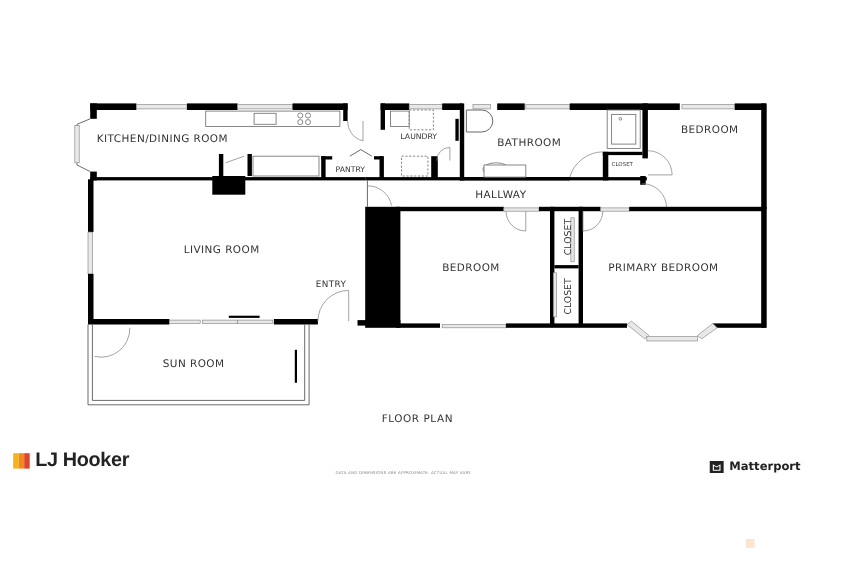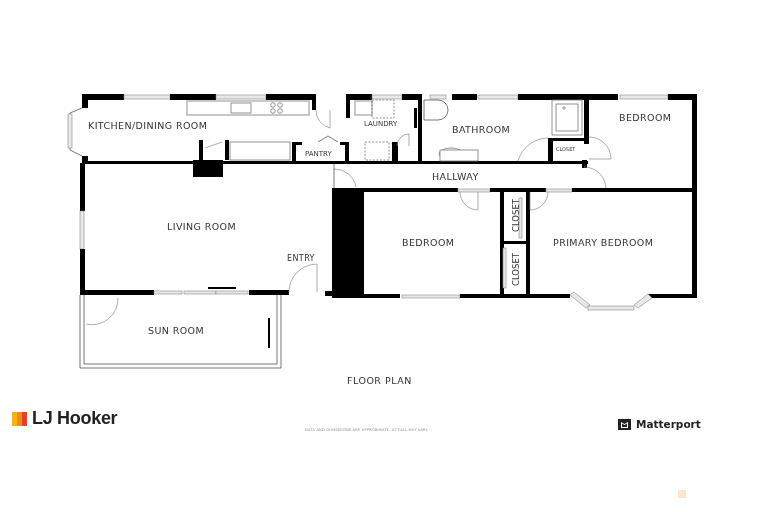--- a/index.html
+++ b/index.html
@@ -13,21 +13,21 @@
   .win { fill: #e8e8e8; stroke: #888; stroke-width: 0.6; }
   .thin { stroke: #555; stroke-width: 0.8; fill: none; }
   .door { stroke: #888; stroke-width: 0.7; fill: none; }
   .fixture { stroke: #777; stroke-width: 0.8; fill: #fff; }
   .dash { stroke: #777; stroke-width: 0.8; fill: none; stroke-dasharray: 2 1.5; }
   .brand { position: absolute; display: flex; align-items: center; }
   .lj { left: 12px; top: 408px; }
   .lj-bars { display: flex; height: 14px; margin-right: 5px; }
   .lj-bars span { display: block; width: 5px; height: 14px; }
   .lj-text { font-family: "Liberation Sans", sans-serif; font-weight: bold; font-size: 18px; color: #222; letter-spacing: -0.3px; }
-  .mp { left: 618px; top: 418px; }
+  .mp { left: 645px; top: 418px; }
   .mp-icon { width: 13px; height: 11px; position: relative; margin-right: 5px; }
   .mp-text { font-family: "DejaVu Sans", sans-serif; font-weight: bold; font-size: 10.5px; color: #222; }
   .disclaimer { position: absolute; left: 305px; top: 428px; font-family: "DejaVu Sans", sans-serif; font-size: 3.6px; color: #888; letter-spacing: 0.2px; white-space: nowrap; }
   .swatch { position: absolute; left: 678px; top: 490px; width: 8px; height: 8px; background: #fbe7cf; }
 </style>
 </head>
 <body>
 
 <svg id="plan" viewBox="0 0 768 512" xmlns="http://www.w3.org/2000/svg">
 

